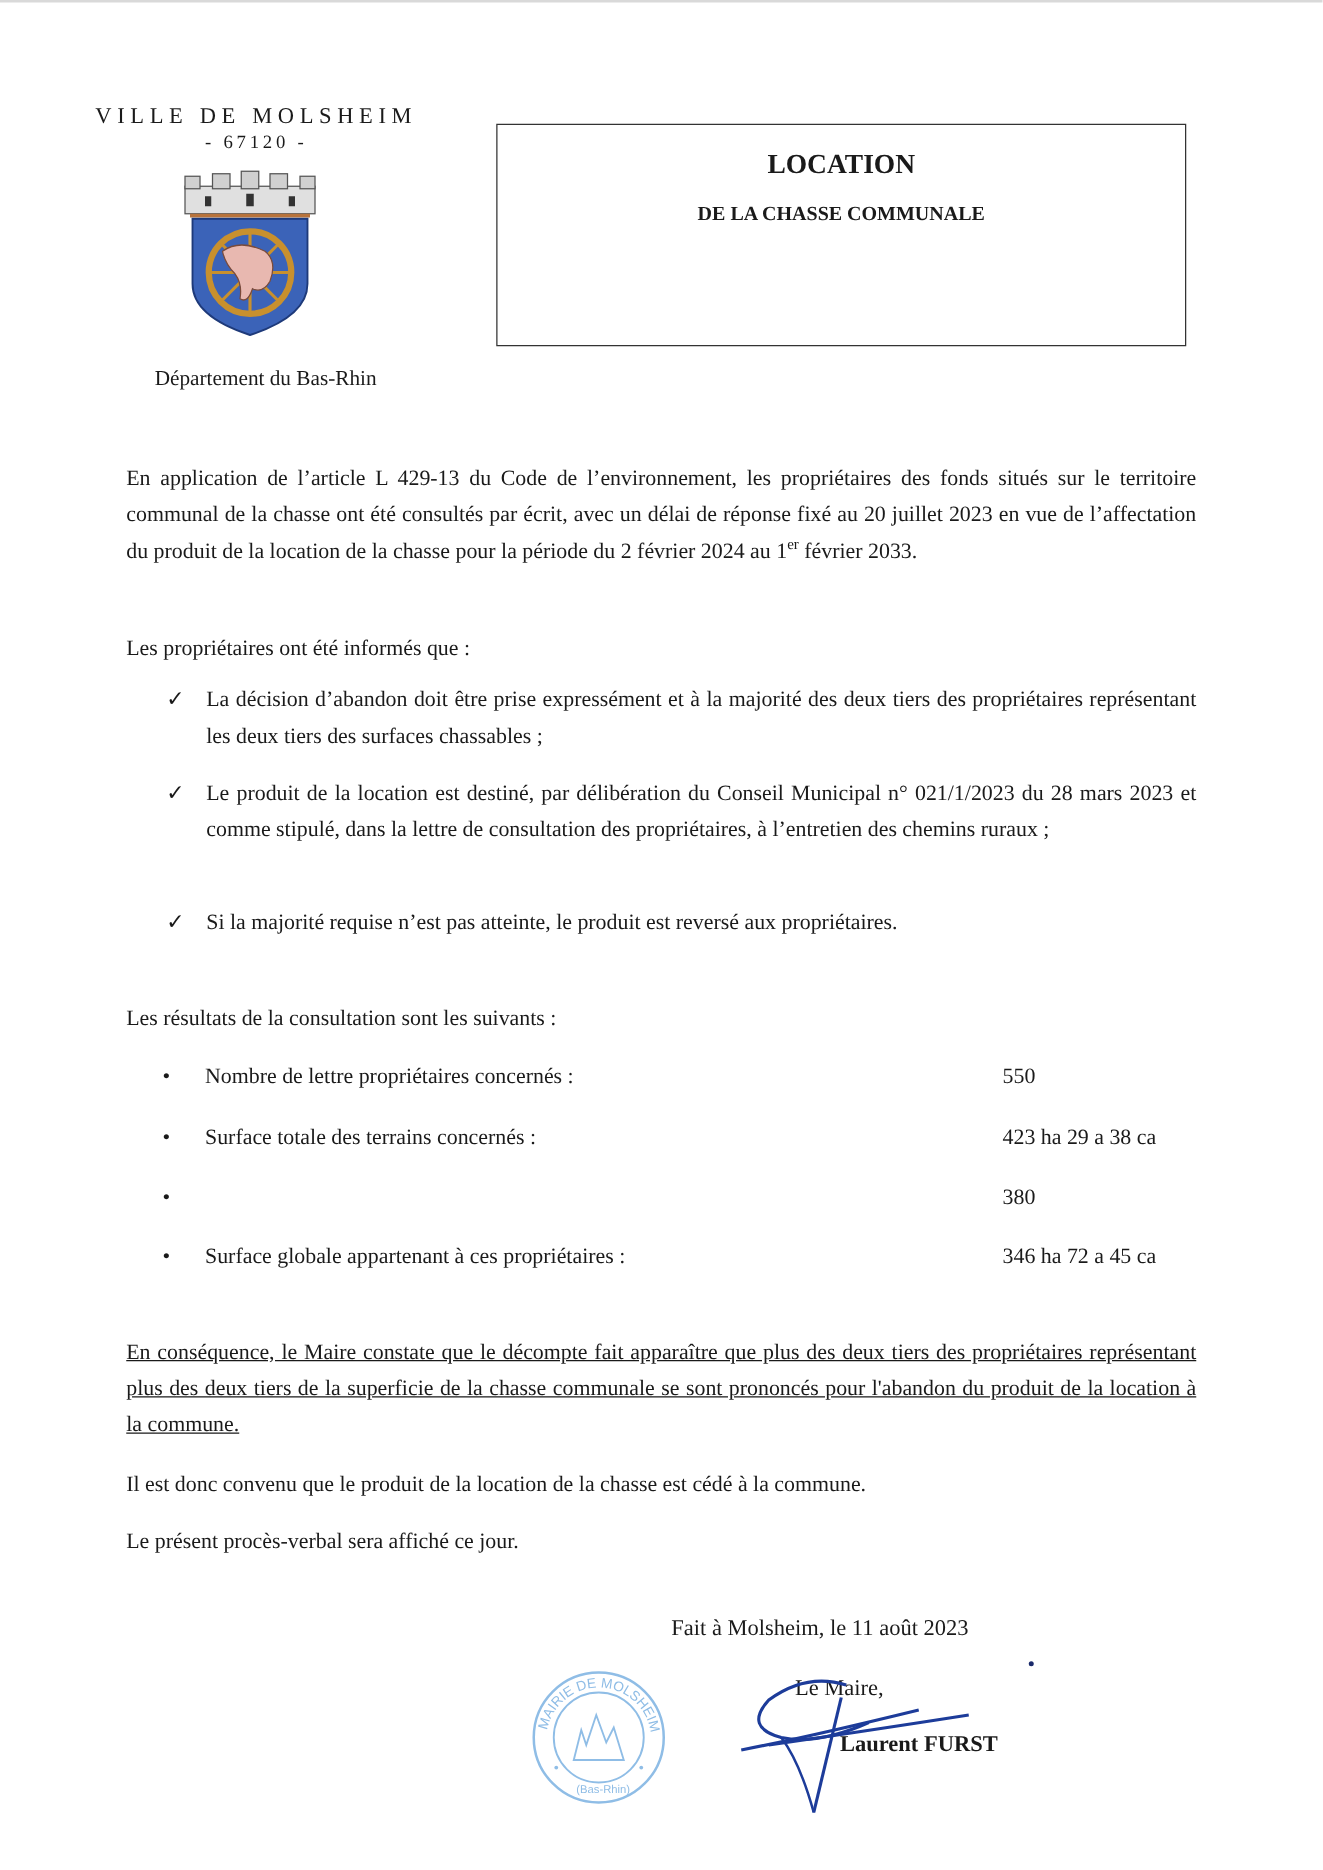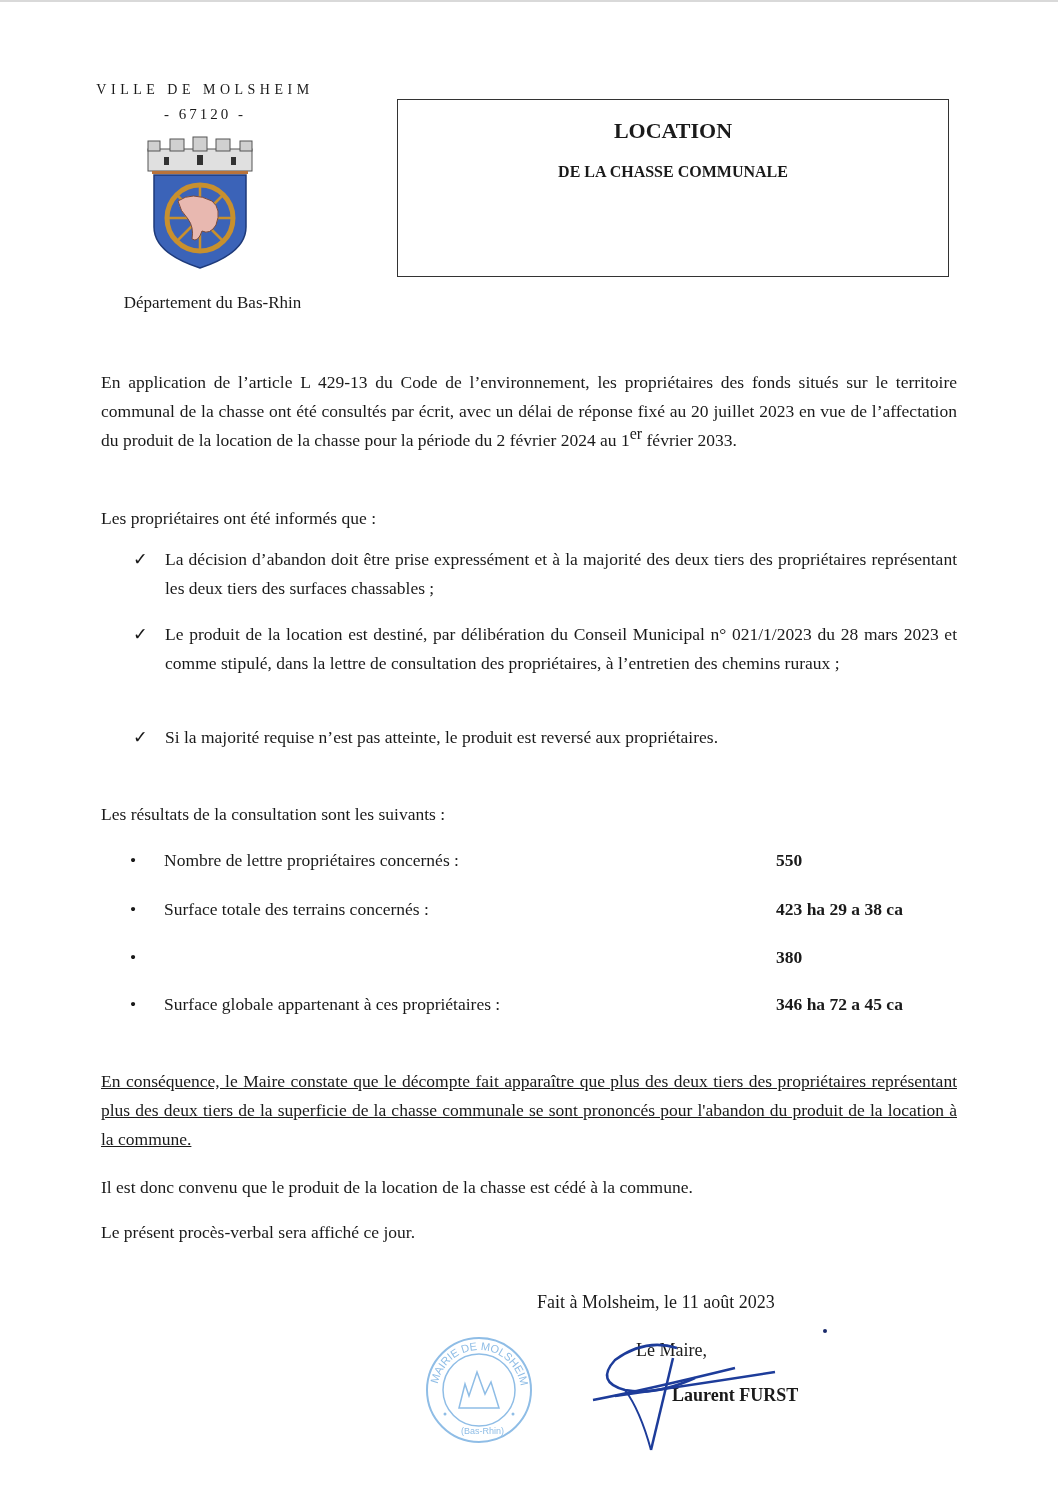--- a/index.html
+++ b/index.html
@@ -1,44 +1,44 @@
 <!DOCTYPE html>
 <html><head>
 <meta charset="utf-8">
 <style>
   html, body { margin:0; padding:0; background:#ffffff; }
   body { width:1058px; height:1496px; position:relative; overflow:hidden;
          font-family:"Liberation Serif", "DejaVu Serif", serif; color:#1a1a1a; }
   .topline { position:absolute; left:0; top:0; width:1058px; height:2px; background:#d9d9d9; }
   .city { position:absolute; left:60px; top:82px; width:290px; text-align:center;
-          font-size:14px; letter-spacing:4.5px; }
+          font-size:18px; letter-spacing:4.5px; }
   .zip { position:absolute; left:60px; top:106px; width:290px; text-align:center;
          font-size:15px; letter-spacing:3px; }
   .crest { position:absolute; left:140px; top:135px; width:120px; height:135px; }
   .dept { position:absolute; left:60px; top:293px; width:305px; text-align:center; font-size:17px; }
   .titlebox { position:absolute; left:397px; top:99px; width:552px; height:178px;
               border:1.5px solid #333; box-sizing:border-box; text-align:center; }
   .t1 { margin-top:18px; font-size:22px; font-weight:bold; }
   .t2 { margin-top:19px; font-size:16px; font-weight:bold; }
   .t3 { margin-top:19px; font-size:16.5px; font-weight:bold; }
   .p { position:absolute; left:101px; width:856px; font-size:17.5px; line-height:29px; text-align:justify; }
   .check { position:absolute; left:133px; width:824px; font-size:17.5px; line-height:29px; text-align:justify; }
   .check .mark { position:absolute; left:0; top:0; width:20px; }
   .check .txt { display:block; margin-left:32px; }
   .row { position:absolute; left:130px; width:830px; font-size:17.5px; height:29px; line-height:29px; }
   .row .bullet { position:absolute; left:0; top:0; }
   .row .lbl { position:absolute; left:34px; top:0; }
-  .row .val { position:absolute; left:646px; top:0; font-weight:bold; }
+  .row .val { position:absolute; left:672px; top:0; font-weight:normal; }
   .sign-date { position:absolute; left:537px; top:1292px; font-size:18px; }
   .mayor { position:absolute; left:636px; top:1340px; font-size:18px; }
   .mayor-name { position:absolute; left:672px; top:1385px; font-size:18px;font-weight:bold; }
   .stamp { position:absolute; left:425px; top:1336px; width:108px; height:108px; }
   .signature { position:absolute; left:585px; top:1330px; width:200px; height:130px; }
   .dot { position:absolute; left:823px; top:1329px; width:4px; height:4px; border-radius:50%; background:#1a2a6b; }
-  sup { font-size:16px; line-height:0; }
+  sup { font-size:12px; line-height:0; }
 </style>
 </head>
 <body>
 
 <div class="topline"></div>
 
 <div class="city">VILLE DE MOLSHEIM</div>
 <div class="zip">- 67120 -</div>
 
 <svg class="crest" viewBox="0 0 120 135">

